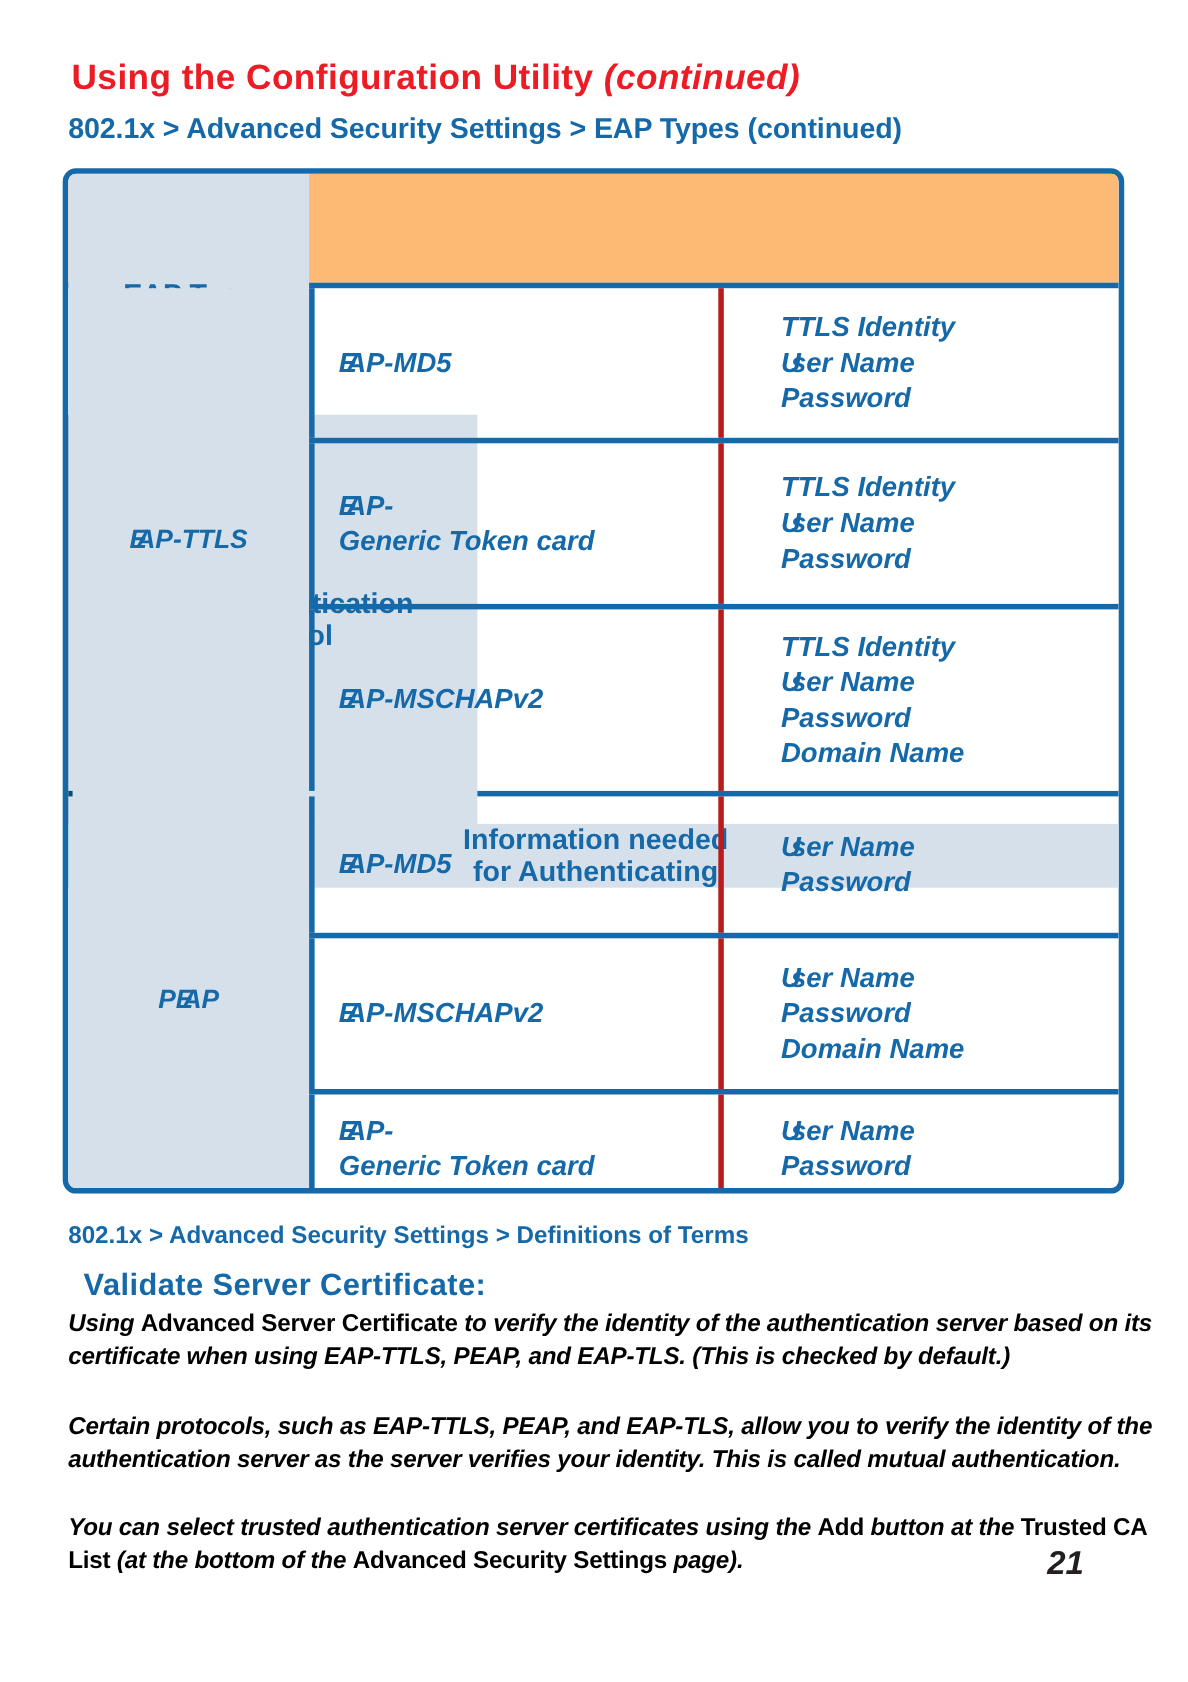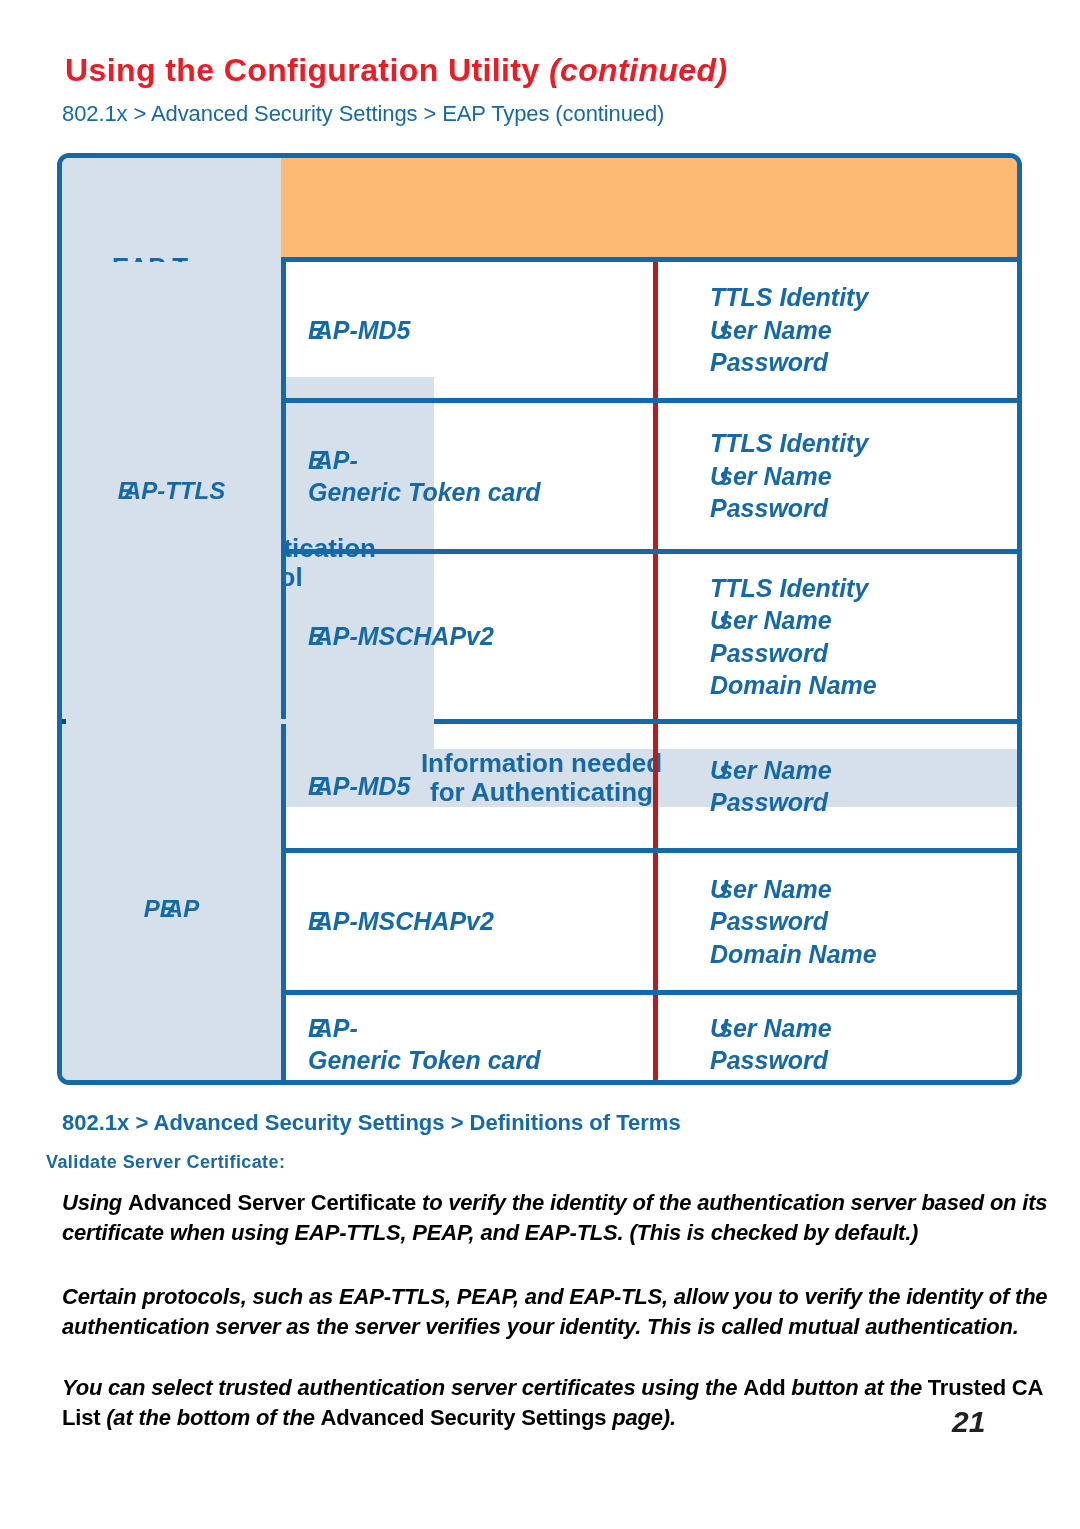--- a/index.html
+++ b/index.html
@@ -12,21 +12,21 @@
 
   
   #title{
     position:absolute;left:65px;top:52px;width:960px;
     font-size:32px;font-weight:bold;color:#ec1c24;
     letter-spacing:0.4px;white-space:nowrap;
   }
   #title .cont{font-style:italic;}
   #breadcrumb{
     position:absolute;left:62px;top:101px;width:990px;
-    font-size:22px;font-weight:normal;color:#1569a8;
+    font-size:26px;font-weight:bold;color:#1569a8;
     letter-spacing:-0.1px;white-space:nowrap;
   }
 
   
   #table{
     position:absolute;left:57px;top:153px;
     width:965px;height:932px;
     border:5px solid #1569a8;border-radius:12px;
     box-sizing:border-box;background:#ffffff;
     overflow:hidden;
@@ -81,22 +81,22 @@
   .eap{letter-spacing:-10px;}
   .eap::after{content:"";}
   .usr{letter-spacing:-9px;}
 
   
   #sub-breadcrumb{
     position:absolute;left:62px;top:1110px;width:1000px;
     font-size:22px;font-weight:bold;color:#1569a8;white-space:nowrap;
   }
   #term-heading{
-    position:absolute;left:46px;top:1152px;
-    font-size:18px;font-weight:bold;color:#1569a8;
+    position:absolute;left:76px;top:1152px;
+    font-size:28px;font-weight:bold;color:#1569a8;
     letter-spacing:0.4px;white-space:nowrap;
   }
   .para{
     position:absolute;left:62px;width:1022px;
     font-size:22px;font-weight:bold;font-style:italic;color:#000000;
     line-height:1.36;letter-spacing:-0.2px;
   }
   .para .up{font-style:normal;}
   #para1{top:1188px;}
   #para2{top:1282px;}

